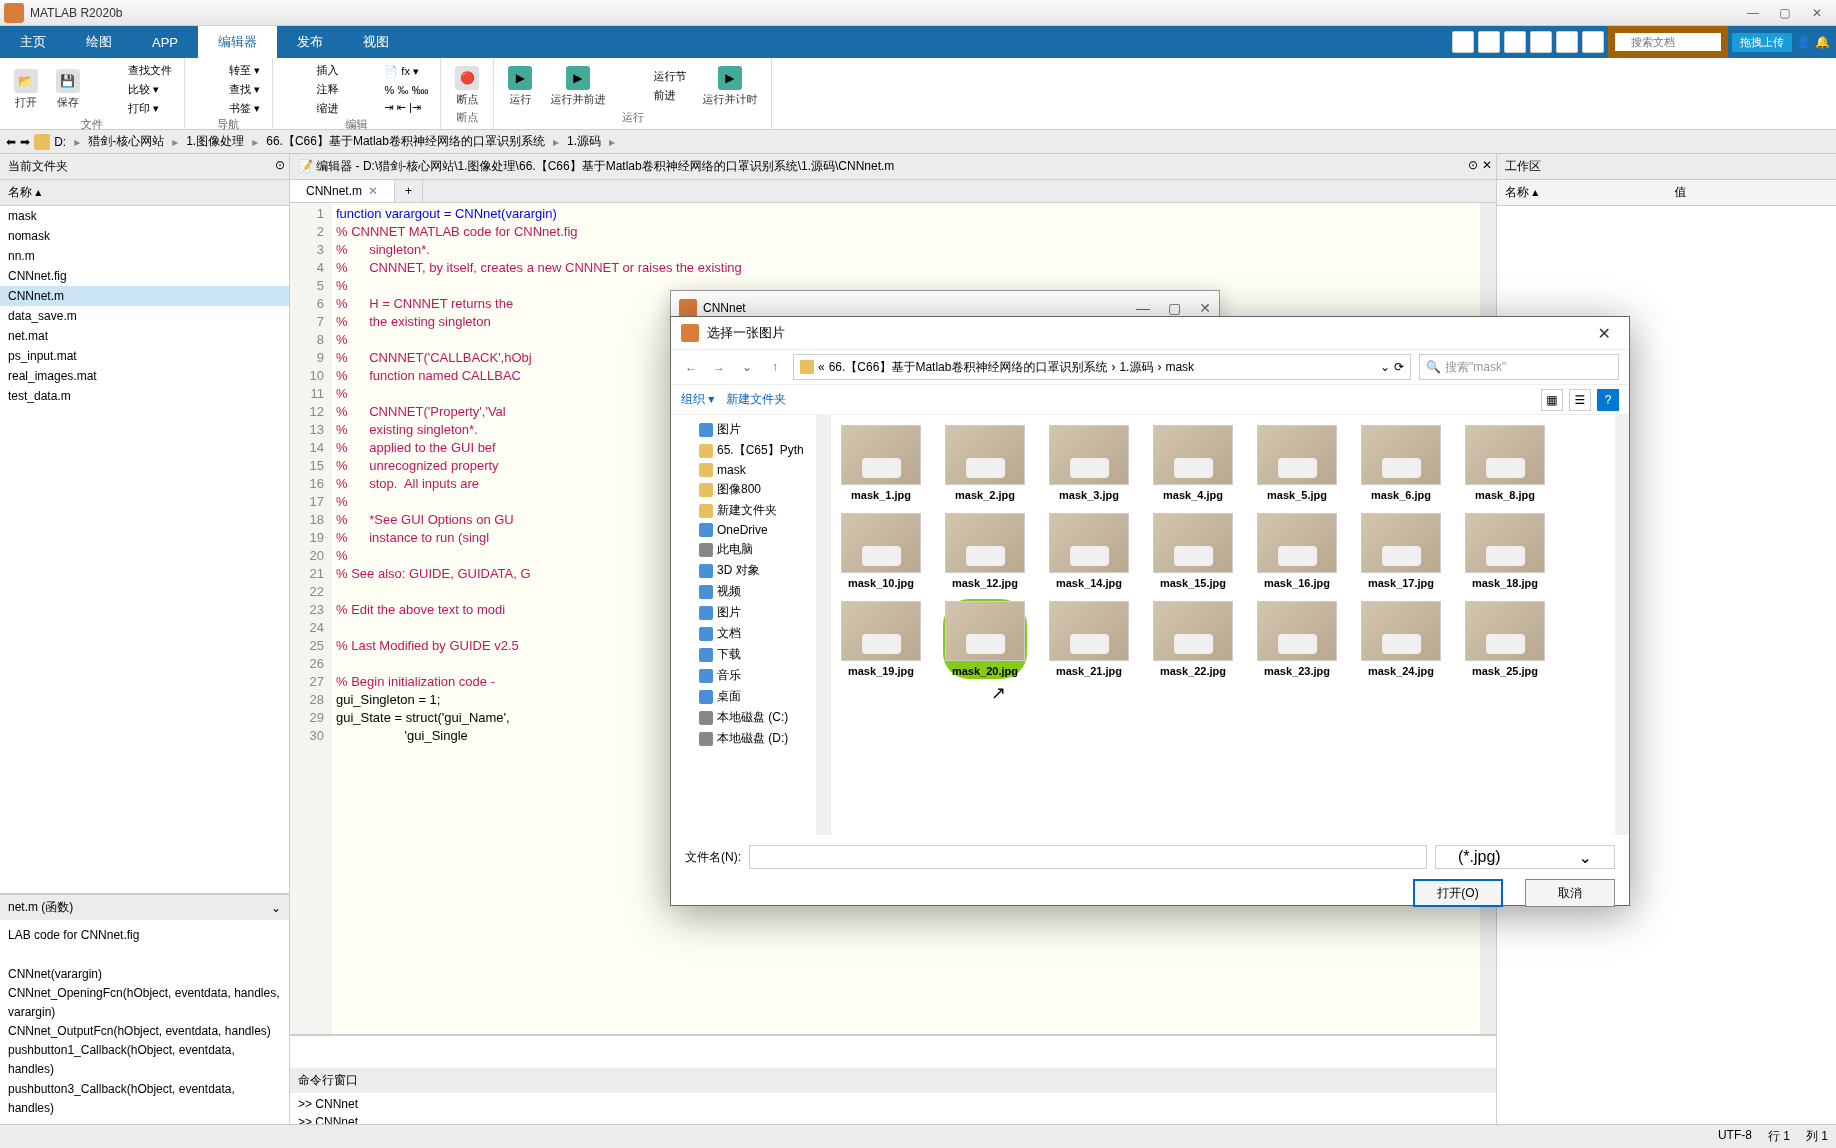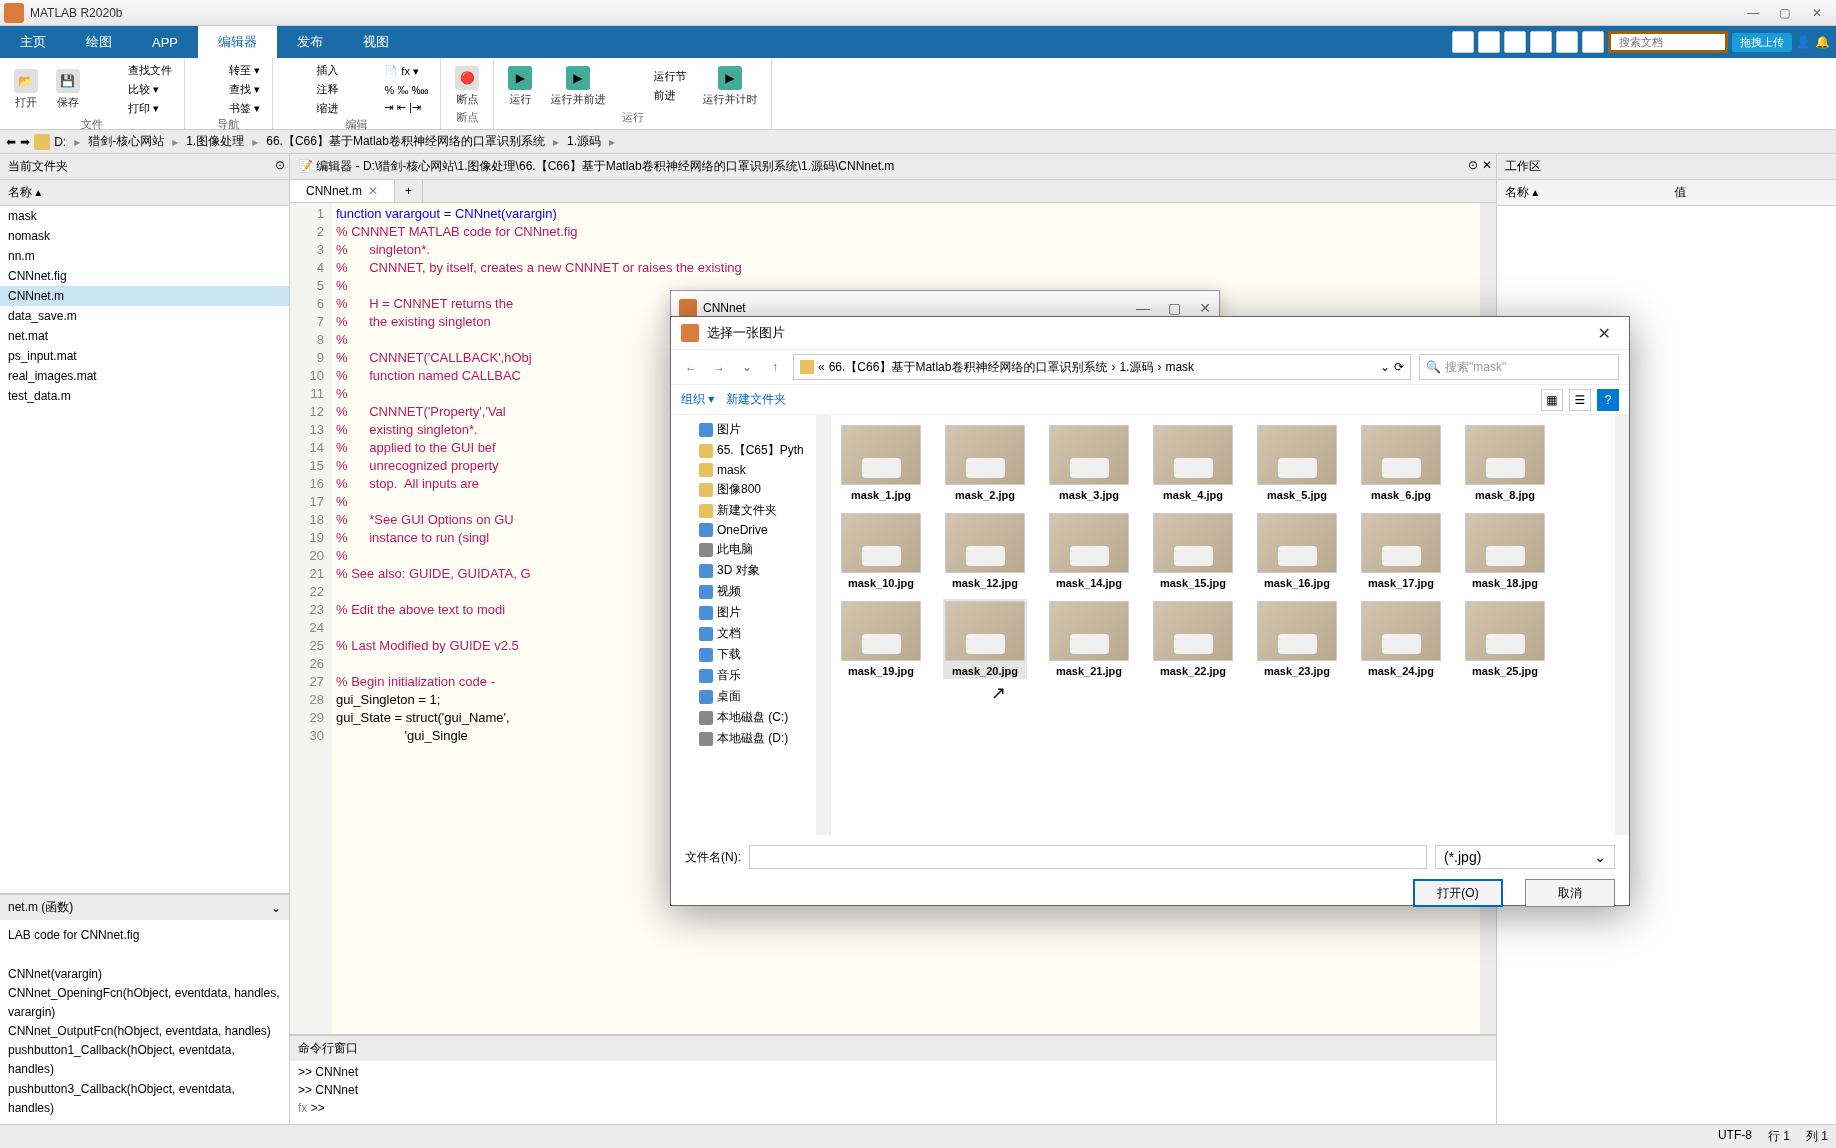--- a/index.html
+++ b/index.html
@@ -25,21 +25,21 @@
 .ribbon-btn { display: flex; flex-direction: column; align-items: center; gap: 2px; padding: 2px 6px; }
 .ribbon-btn .icn { width: 24px; height: 24px; background: #e0e0e0; border-radius: 3px; display: flex; align-items: center; justify-content: center; }
 .ribbon-btn .icn.green { background: #4a9; }
 .ribbon-btn .txt { font-size: 11px; color: #333; }
 .ribbon-small { display: flex; flex-direction: column; gap: 2px; font-size: 11px; margin-left: 32px; }
 .ribbon-small div { padding: 1px 4px; }
 
 
 .quickbar { position: absolute; right: 0; top: 26px; height: 32px; display: flex; align-items: center; gap: 4px; padding: 0 6px; }
 .quickbar .qbtn { width: 22px; height: 22px; background: #fff; border: 1px solid #ccc; border-radius: 2px; }
-.quickbar .search { width: 120px; height: 22px; border: 3px solid #a16207; padding: 0 8px; font-size: 11px; }
+.quickbar .search { width: 120px; height: 32px; border: 7px solid #a16207; padding: 0 16px; font-size: 11px; }
 .quickbar .active-btn { background: #1a9cd8; color: #fff; padding: 2px 8px; border-radius: 2px; font-size: 11px; }
 
 
 .breadcrumb { height: 24px; background: #ececec; display: flex; align-items: center; padding: 0 6px; gap: 4px; border-bottom: 1px solid #ccc; font-size: 12px; }
 .breadcrumb .folder-icn { width: 16px; height: 16px; background: #e8c060; border-radius: 2px; }
 .breadcrumb .sep { color: #888; padding: 0 4px; }
 
 
 .main { display: flex; height: calc(100% - 154px - 24px); }
 .left-panel { width: 290px; background: #fff; border-right: 1px solid #ccc; display: flex; flex-direction: column; }
@@ -64,21 +64,21 @@
 .code-area { flex: 1; display: flex; overflow: hidden; font-family: Consolas, monospace; font-size: 13px; position: relative; background: #fffef5; }
 .gutter { width: 42px; background: #f4f4f0; color: #888; text-align: right; padding: 2px 8px 2px 2px; }
 .gutter .ln { height: 18px; line-height: 18px; }
 .code { flex: 1; padding: 2px 4px; }
 .code .row { height: 18px; line-height: 18px; white-space: pre; }
 .code .kw { color: #0000ff; }
 .code .cm { color: #be185d; }
 .code .fn { color: #000; }
 .code-scroll { position: absolute; right: 0; top: 0; width: 16px; height: 100%; background: #ececec; }
 .command-window { height: 90px; border-top: 2px solid #ccc; }
-.command-window .header { background: #ececec; padding: 4px 8px; font-size: 12px; }
+.command-window .header { background: #ececec; padding: 4px 8px; font-size: 12px; margin-top: 32px; }
 .command-window .content { padding: 4px 8px; font-family: Consolas, monospace; font-size: 12px; }
 .command-window .content div { height: 18px; }
 .fx { color: #888; }
 
 
 .right-panel { width: 340px; background: #fff; border-left: 1px solid #ccc; }
 .ws-header { background: #ececec; padding: 4px 8px; border-bottom: 1px solid #ccc; font-size: 12px; }
 .ws-cols { display: flex; background: #f4f4f4; border-bottom: 1px solid #ccc; }
 .ws-cols div { flex: 1; padding: 4px 8px; font-size: 12px; }
 
@@ -111,30 +111,30 @@
 .fd-body { display: flex; height: 420px; }
 .fd-tree { width: 160px; border-right: 1px solid #eee; overflow: auto; padding: 4px; font-size: 12px; position: relative; }
 .fd-tree .ti { padding: 2px 4px 2px 24px; display: flex; align-items: center; gap: 4px; }
 .fd-tree .ti .ticn { width: 14px; height: 14px; background: #e8c060; border-radius: 2px; flex-shrink: 0; }
 .fd-tree .ti .ticn.blue { background: #4a90d9; }
 .fd-tree .ti .ticn.gray { background: #888; }
 .fd-tree .tscroll { position: absolute; right: 0; top: 0; width: 14px; height: 100%; background: #f0f0f0; }
 .fd-files { flex: 1; overflow: auto; padding: 8px; position: relative; }
 .fd-grid { display: grid; grid-template-columns: repeat(8, 1fr); gap: 8px 20px; font-weight: bold; }
 .fd-thumb { display: flex; flex-direction: column; align-items: center; padding: 2px; }
-.fd-thumb.hover { background: #e5e5e5; }
+.fd-thumb.hover { background: #84cc16; border-radius: 26px; }
 .fd-thumb .img { width: 80px; height: 60px; background: linear-gradient(135deg, #d4c5b0, #b8a890); border: 1px solid #ccc; position: relative; }
 .fd-thumb .img::after { content: ''; position: absolute; left: 25%; right: 25%; bottom: 10%; top: 55%; background: #f0f0f0; border-radius: 4px; }
 .fd-thumb .name { font-size: 11px; margin-top: 4px; text-align: center; }
 .fd-fscroll { position: absolute; right: 0; top: 0; width: 14px; height: 100%; background: #f0f0f0; }
 .fd-footer { padding: 10px 14px; display: flex; flex-direction: column; gap: 10px; }
 .fd-row { display: flex; align-items: center; gap: 8px; }
 .fd-row .lbl { font-size: 12px; }
 .fd-row .inp { flex: 1; height: 24px; border: 1px solid #ccc; }
-.fd-row .sel { width: 180px; height: 24px; border: 1px solid #ccc; padding: 0 8px; font-size: 14px; display: flex; align-items: center; }
+.fd-row .sel { width: 180px; height: 24px; border: 1px solid #ccc; padding: 0 22px; font-size: 16px; display: flex; align-items: center; }
 .fd-row .btns { display: flex; gap: 10px; margin-left: auto; }
 .fd-row .btn { width: 90px; height: 28px; border: 1px solid #888; background: #f4f4f4; display: flex; align-items: center; justify-content: center; font-size: 12px; margin-left: 12px; }
 .fd-row .btn.primary { border: 2px solid #0066cc; }
 
 .cursor { position: absolute; left: 990px; top: 682px; width: 16px; height: 20px; }
 .cursor::before { content: '↖'; font-size: 18px; color: #000; transform: scaleX(-1); display: block; }
 </style>
 </head>
 <body>
 

